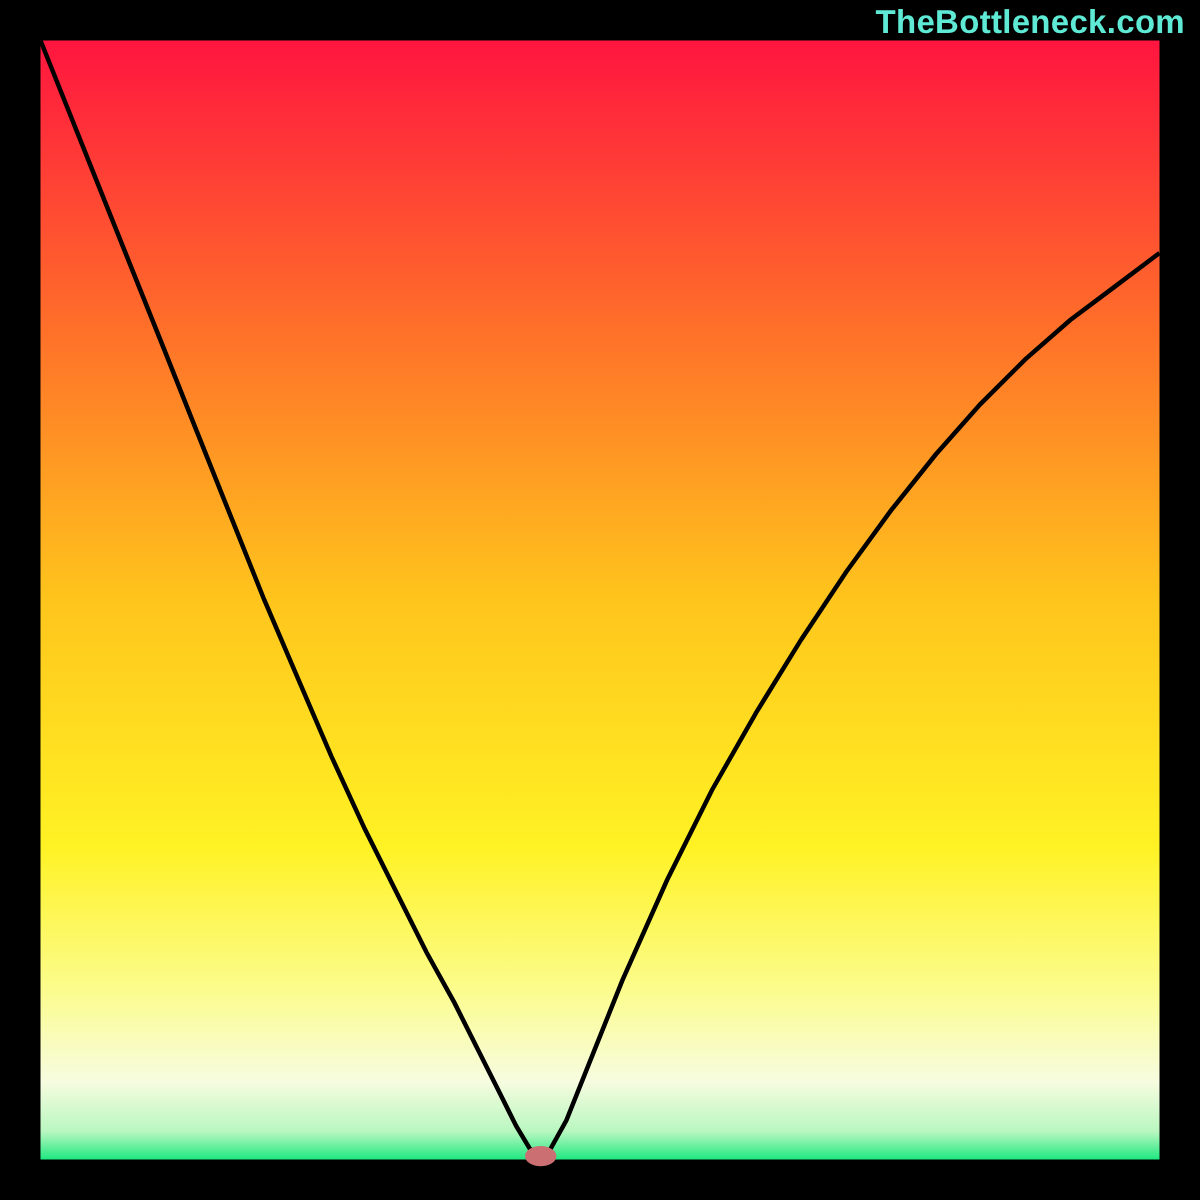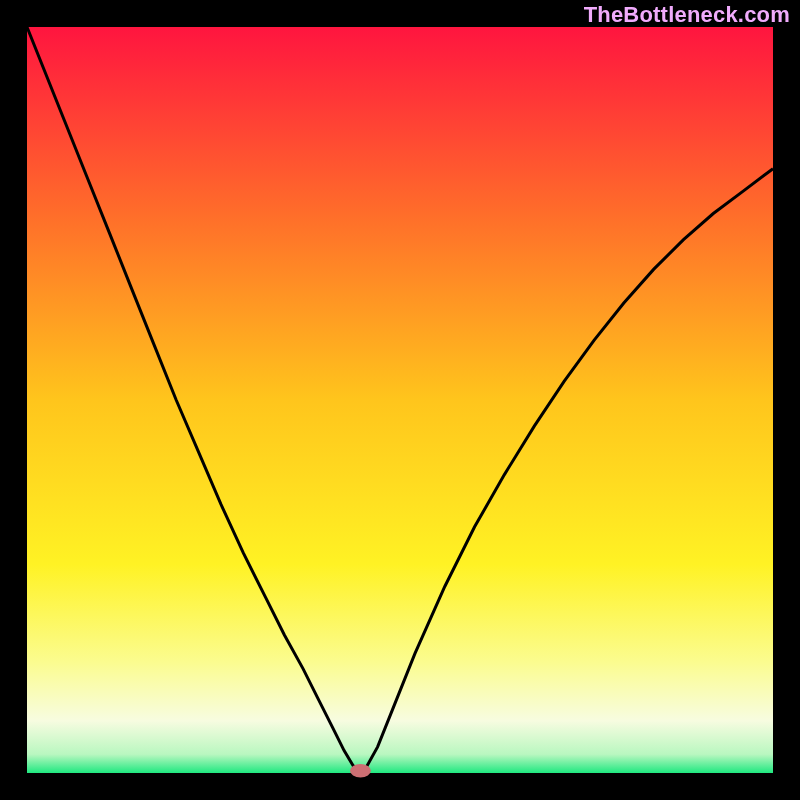--- a/index.html
+++ b/index.html
@@ -14,21 +14,21 @@
   .frame {
     position: relative;
     width: 800px;
     height: 800px;
     background: #000;
   }
   .watermark {
     position: absolute;
     top: 2px;
     right: 10px;
-    color: #f0abfc;
+    color: #5eead4;
     font-size: 22px;
     font-weight: 600;
     letter-spacing: 0.2px;
     user-select: none;
   }
   svg {
     position: absolute;
     top: 0;
     left: 0;
   }

